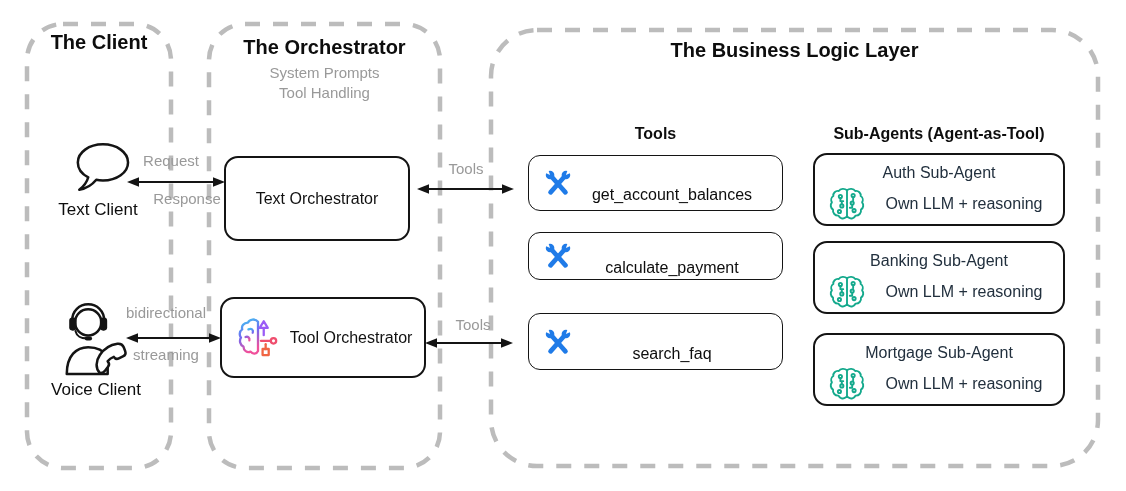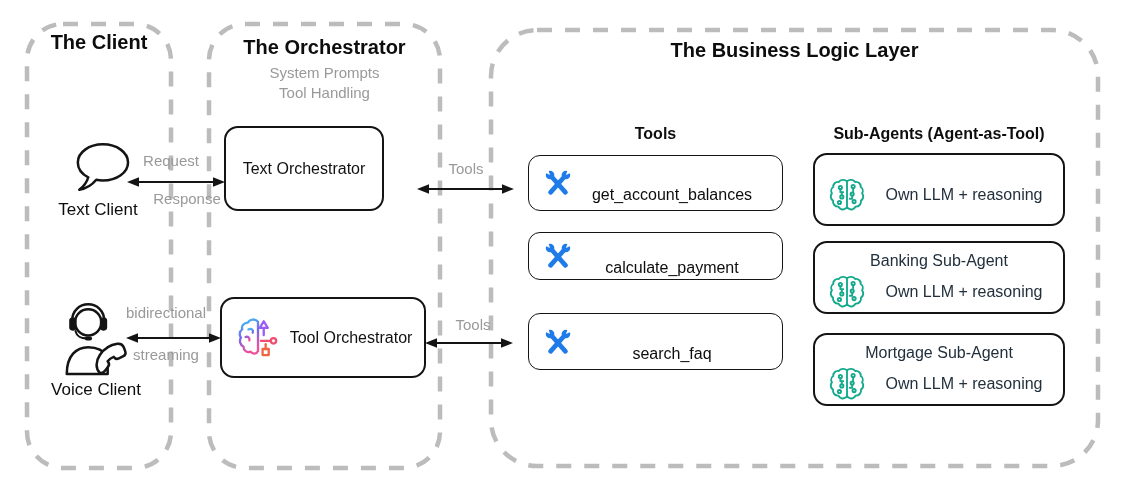--- a/index.html
+++ b/index.html
@@ -55,21 +55,21 @@
 <div class="abs ctr node-label" style="left:42px;top:200px;width:112px;">Text Client</div>
 
 <svg class="abs" style="left:127px;top:175px;" width="98" height="14" viewBox="0 0 98 14">
   <line x1="9" y1="7" x2="89" y2="7" stroke="#141414" stroke-width="1.8"></line>
   <polygon points="0,7 12,2.3 12,11.7" fill="#141414"></polygon>
   <polygon points="98,7 86,2.3 86,11.7" fill="#141414"></polygon>
 </svg>
 <div class="abs ctr conn-label" style="left:133px;top:152px;width:76px;">Request</div>
 <div class="abs ctr conn-label" style="left:129px;top:190px;width:82px;margin-left:17px;">Response</div>
 
-<div class="box orch-box" style="left:224px;top:126px;width:160px;height:85px;">
+<div class="box orch-box" style="left:224px;top:156px;width:186px;height:85px;">
   <span>Text Orchestrator</span>
 </div>
 
 <svg class="abs" style="left:417px;top:182px;" width="97" height="14" viewBox="0 0 97 14">
   <line x1="9" y1="7" x2="88" y2="7" stroke="#141414" stroke-width="1.8"></line>
   <polygon points="0,7 12,2.3 12,11.7" fill="#141414"></polygon>
   <polygon points="97,7 85,2.3 85,11.7" fill="#141414"></polygon>
 </svg>
 <div class="abs ctr conn-label" style="left:441px;top:160px;width:50px;">Tools</div>
 
@@ -187,20 +187,21 @@
           <polygon points="23.5,7.5 26.4,-0.9 31.5,3.9"></polygon>
         </g>
     </svg>
   </span>
   <span class="tool-label">search_faq</span>
 </div>
 
 <div class="abs ctr col-heading" style="left:813px;top:125px;width:252px;">Sub-Agents (Agent-as-Tool)</div>
 
 <div class="box agent-box" style="left:813px;top:153px;width:252px;height:73px;">
+  <div class="agent-title">Auth Sub-Agent</div>
   <div class="agent-row">
     <span class="agent-icon-wrap">
       <svg width="36" height="34" viewBox="0 0 38 36">
         <g fill="none" stroke="#14a98c" stroke-width="2" stroke-linecap="round" stroke-linejoin="round">
           <path d="M19,3.5 C16.5,1.2 12,1.5 10.3,4.2 C6.8,3.6 4,6.5 4.5,9.6 C2.2,11 1.7,14 3,16.2 C1,18.6 1.6,22.4 4.2,24 C3.6,27.5 6.4,30.6 10,30.3 C11.2,33.2 15,34.3 17.4,32.4 L19,31 L20.6,32.4 C23,34.3 26.8,33.2 28,30.3 C31.6,30.6 34.4,27.5 33.8,24 C36.4,22.4 37,18.6 35,16.2 C36.3,14 35.8,11 33.5,9.6 C34,6.5 31.2,3.6 27.7,4.2 C26,1.5 21.5,1.2 19,3.5 Z"></path>
           <path d="M19,4.5 L19,31"></path>
           <circle cx="12" cy="10" r="1.7"></circle>
             <circle cx="13.5" cy="20" r="1.7"></circle>
             <circle cx="11" cy="26" r="1.7"></circle>
           <circle cx="25.5" cy="9" r="1.7"></circle>

